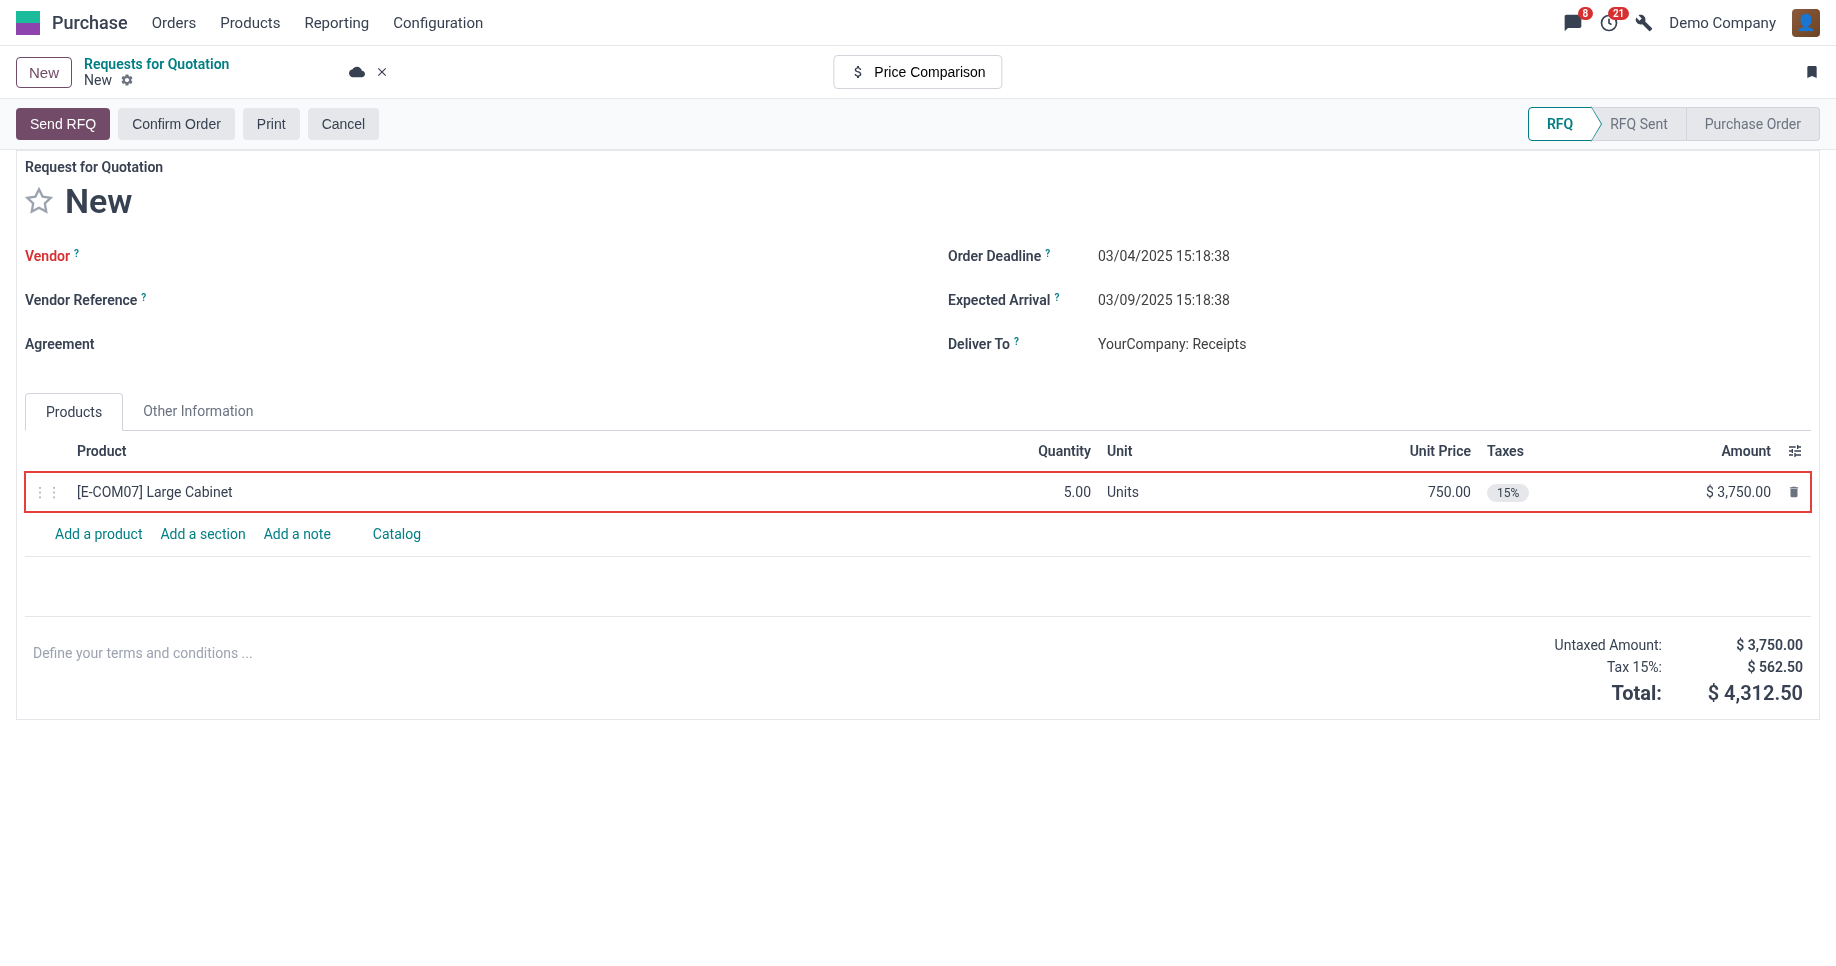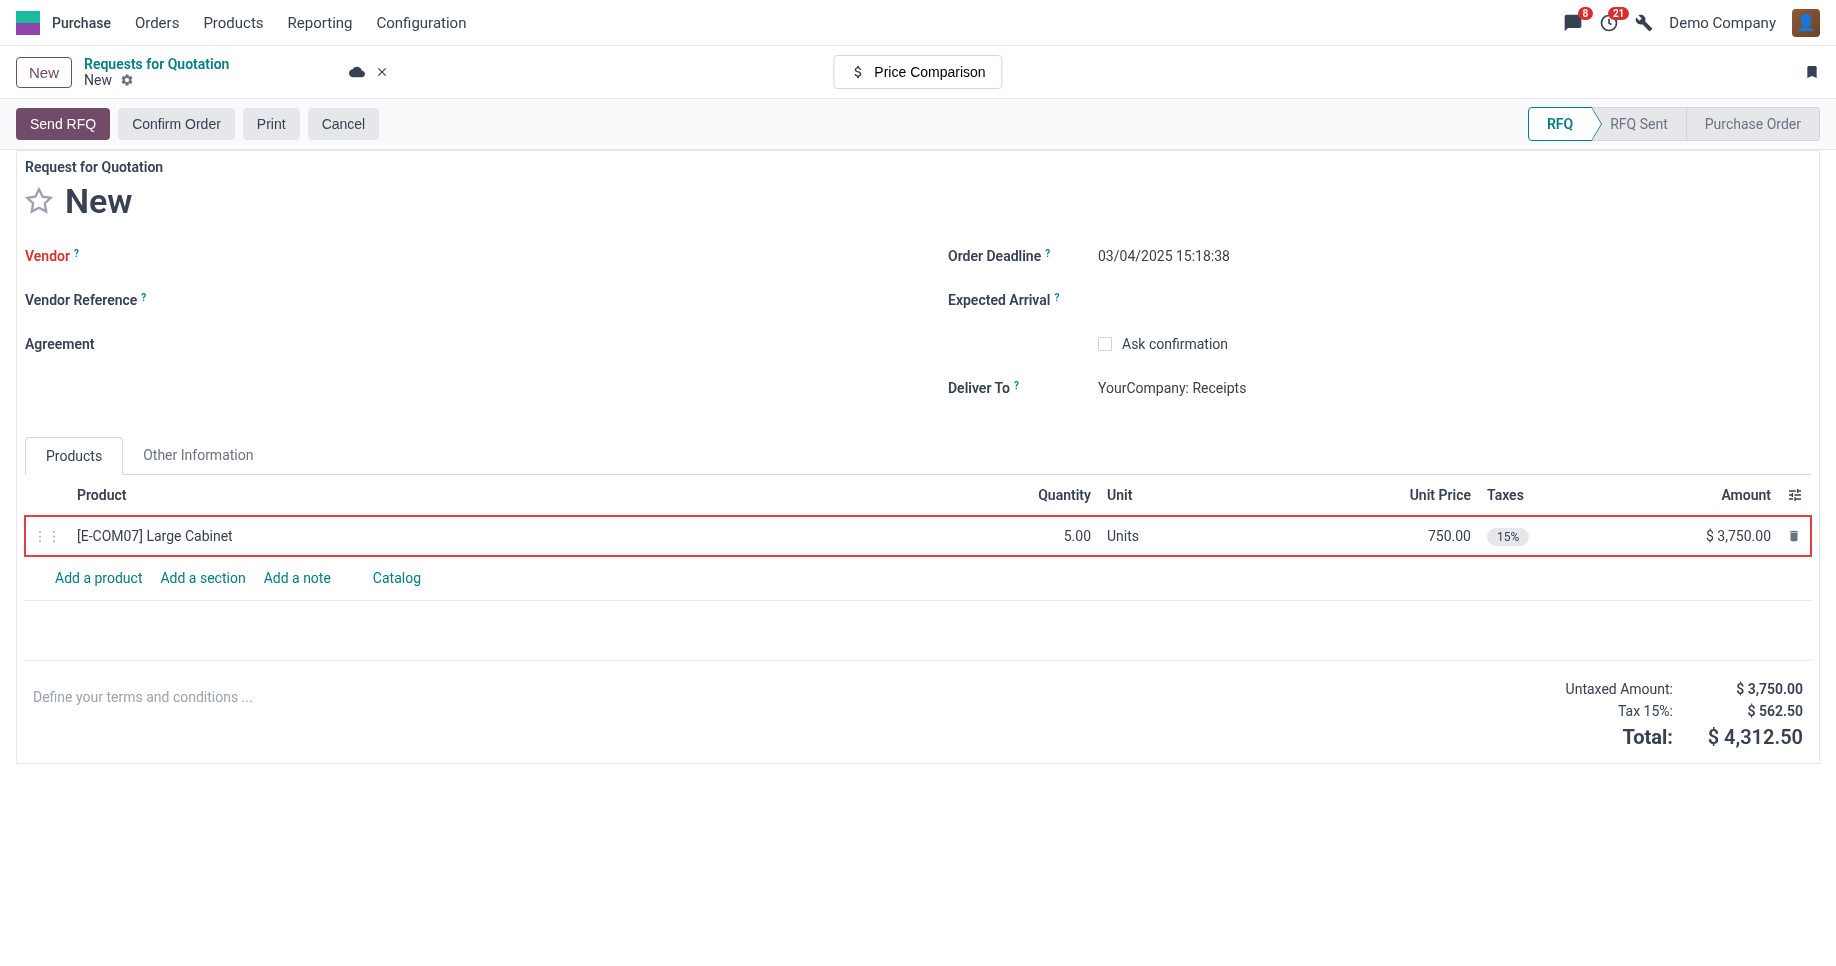--- a/index.html
+++ b/index.html
@@ -2,21 +2,21 @@
 <html><head>
 <meta charset="utf-8">
 <style>
 * { box-sizing: border-box; margin: 0; padding: 0; }
 body { font-family: -apple-system, BlinkMacSystemFont, "Segoe UI", Roboto, sans-serif; font-size: 14px; color: #374151; background: #fff; }
 
 
 .topnav { display: flex; align-items: center; height: 46px; padding: 0 16px; border-bottom: 1px solid #e5e7eb; }
 .app-logo { width: 24px; height: 24px; display: flex; flex-direction: column; margin-right: 12px; }
 .app-logo div { flex: 1; }
-.app-name { font-size: 14px; font-weight: 500; color: #374151; margin-right: 24px; }
+.app-name { font-size: 18px; font-weight: 500; color: #374151; margin-right: 24px; }
 .topnav-menu { display: flex; gap: 24px; }
 .topnav-menu a { color: #374151; text-decoration: none; font-size: 15px; cursor: pointer; }
 .topnav-right { margin-left: auto; display: flex; align-items: center; gap: 16px; }
 .icon-badge { position: relative; cursor: pointer; }
 .badge { position: absolute; top: -6px; right: -10px; background: #d63031; color: #fff; font-size: 10px; font-weight: 600; padding: 1px 5px; border-radius: 8px; }
 .company-name { font-size: 15px; color: #374151; }
 .avatar { width: 28px; height: 28px; border-radius: 4px; background: linear-gradient(135deg,#8b5a3c,#6b4423); display:flex;align-items:center;justify-content:center;color:#fff;font-size:16px; }
 
 
 .breadcrumb-row { display: flex; align-items: center; padding: 10px 16px; position: relative; }
@@ -77,21 +77,21 @@
 .trash-icon { cursor: pointer; color: #6b7280; }
 .add-links { padding: 14px 30px; display: flex; gap: 18px; border-bottom: 1px solid #e5e7eb; }
 .add-links a { color: #017e84; cursor: pointer; font-size: 14px; }
 .add-links a.catalog { margin-left: 24px; }
 .empty-space { height: 60px; border-bottom: 1px solid #e5e7eb; }
 
 
 .footer { display: flex; padding: 20px 8px 0; }
 .terms { flex: 1; color: #9ca3af; font-size: 14px; padding: 8px 0; }
 .totals { text-align: right; }
-.totals-row { display: flex; justify-content: flex-end; gap: 30px; margin-bottom: 6px; font-size: 14px; }
+.totals-row { display: flex; justify-content: flex-end; gap: 41px; margin-bottom: 6px; font-size: 14px; }
 .totals-row.big { font-size: 20px; font-weight: 700; margin-top: 4px; }
 .totals-label { color: #374151; }
 .totals-val { min-width: 100px; font-weight: 600; }
 
 svg { display: block; }
 </style>
 </head>
 <body>
 
 <div class="topnav">
@@ -211,27 +211,21 @@
             <span>Order Deadline</span>
             <sup>?</sup>
           </span>
         <span class="form-value">03/04/2025 15:18:38</span>
       </div>
       <div class="form-row">
         <span class="form-label">
             <span>Expected Arrival</span>
             <sup>?</sup>
           </span>
-      </div>
-      <div class="form-row">
-        <span class="form-label"></span>
-        <div class="checkbox-row">
-          <div class="checkbox"></div>
-          <span>Ask confirmation</span>
-        </div>
+        <span class="form-value">03/09/2025 15:18:38</span>
       </div>
       <div class="form-row">
         <span class="form-label">
             <span>Deliver To</span>
             <sup>?</sup>
           </span>
         <span class="form-value">YourCompany: Receipts</span>
       </div>
     </div>
   </div>

